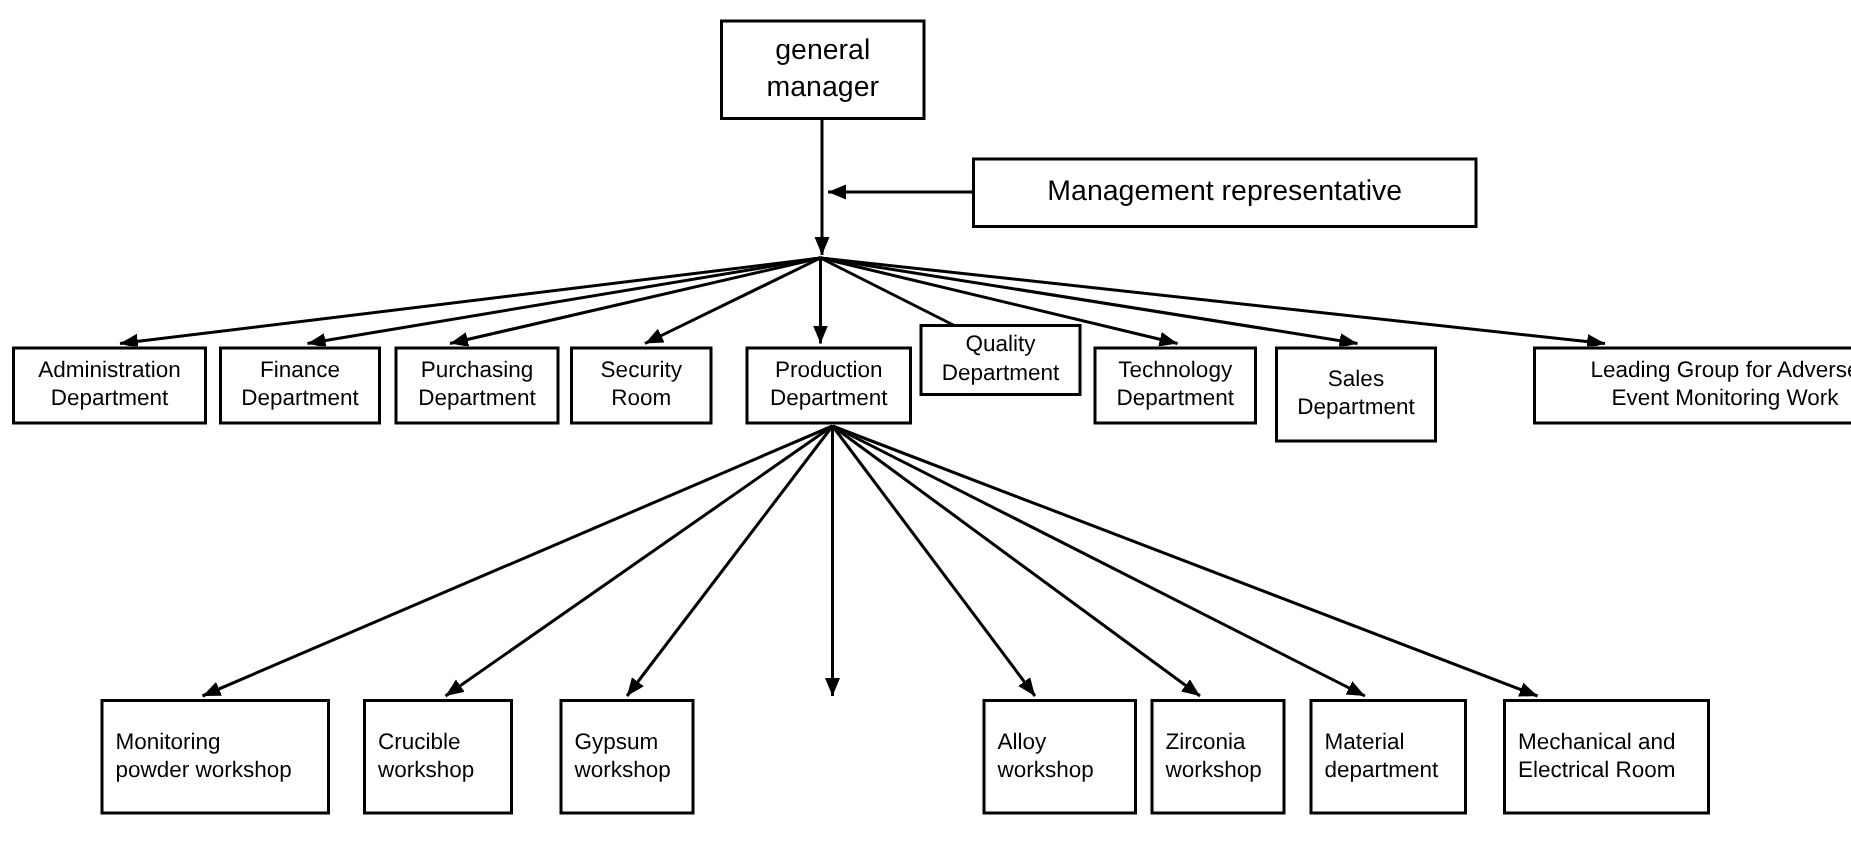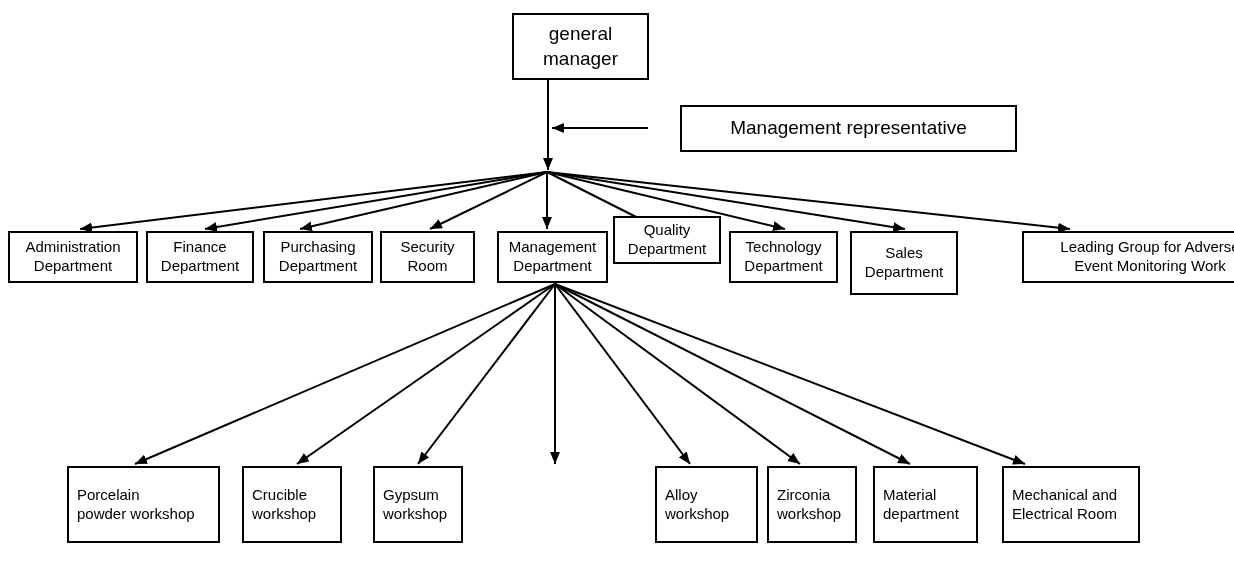--- a/index.html
+++ b/index.html
@@ -25,21 +25,21 @@
     border: 2px solid #000000;
     background: #ffffff;
     display: flex;
     align-items: center;
     justify-content: center;
     text-align: center;
     white-space: pre-line;
     font-size: 15px;
     line-height: 1.25;
   }
-  .box.big { font-size: 19px; line-height: 1.3; margin-left: 32px; }
+  .box.big { font-size: 19px; line-height: 1.3; }
   .box.lvl3 {
     justify-content: flex-start;
     text-align: left;
     padding: 0 4px 0 8px;
   }
 </style>
 </head>
 <body>
 
 <div id="stage">
@@ -81,32 +81,32 @@
   <div class="box big" style="left:648px; top:105px; width:337px; height:47px">Management representative</div>
 
   <div class="box" style="left:8px;   top:231px; width:130px; height:52px">Administration
 Department</div>
   <div class="box" style="left:146px; top:231px; width:108px; height:52px">Finance
 Department</div>
   <div class="box" style="left:263px; top:231px; width:110px; height:52px">Purchasing
 Department</div>
   <div class="box" style="left:380px; top:231px; width:95px;  height:52px">Security
 Room</div>
-  <div class="box" style="left:497px; top:231px; width:111px; height:52px">Management
+  <div class="box" style="left:497px; top:231px; width:111px; height:52px">Production
 Department</div>
   <div class="box" style="left:613px; top:216px; width:108px; height:48px">Quality
 Department</div>
   <div class="box" style="left:729px; top:231px; width:109px; height:52px">Technology
 Department</div>
   <div class="box" style="left:850px; top:231px; width:108px; height:64px">Sales
 Department</div>
   <div class="box" style="left:1022px; top:231px; width:256px; height:52px">Leading Group for Adverse
 Event Monitoring Work</div>
 
-  <div class="box lvl3" style="left:67px;   top:466px; width:153px; height:77px">Porcelain
+  <div class="box lvl3" style="left:67px;   top:466px; width:153px; height:77px">Monitoring
 powder workshop</div>
   <div class="box lvl3" style="left:242px;  top:466px; width:100px; height:77px">Crucible
 workshop</div>
   <div class="box lvl3" style="left:373px;  top:466px; width:90px;  height:77px">Gypsum
 workshop</div>
   <div class="box lvl3" style="left:655px;  top:466px; width:103px; height:77px">Alloy
 workshop</div>
   <div class="box lvl3" style="left:767px;  top:466px; width:90px;  height:77px">Zirconia
 workshop</div>
   <div class="box lvl3" style="left:1002px; top:466px; width:138px; height:77px">Mechanical and

